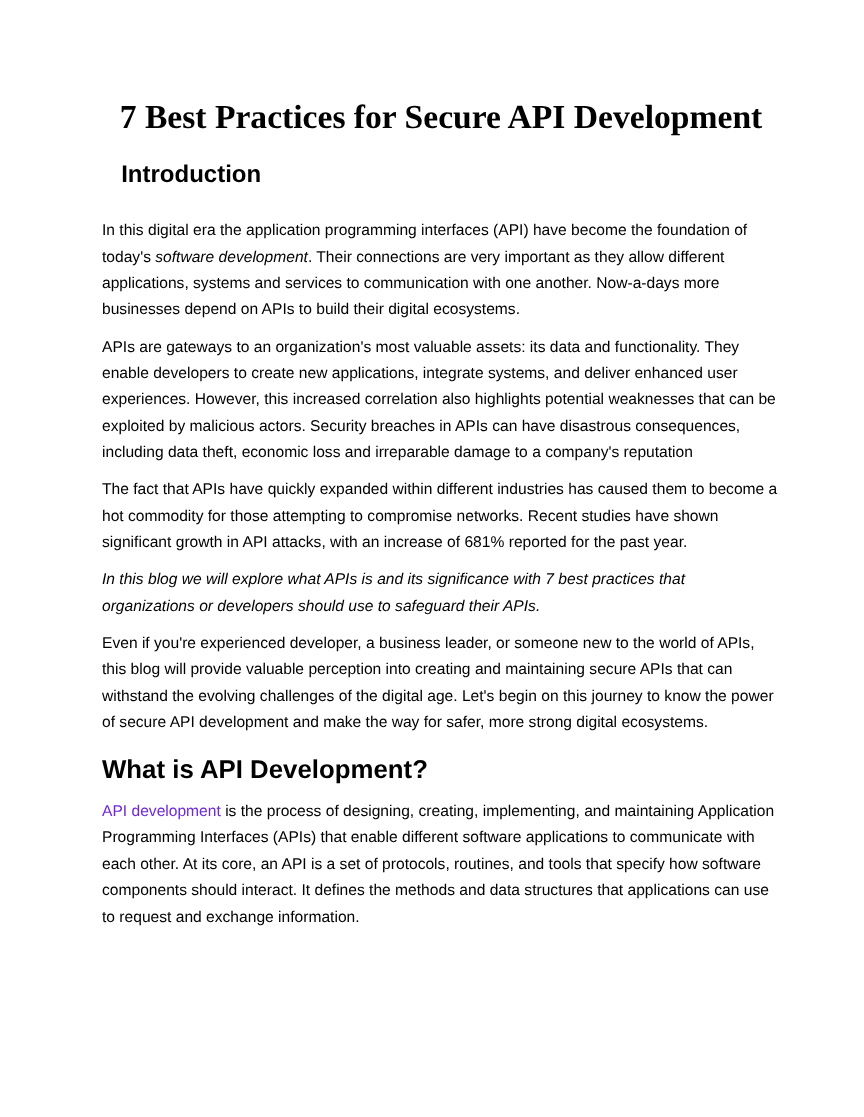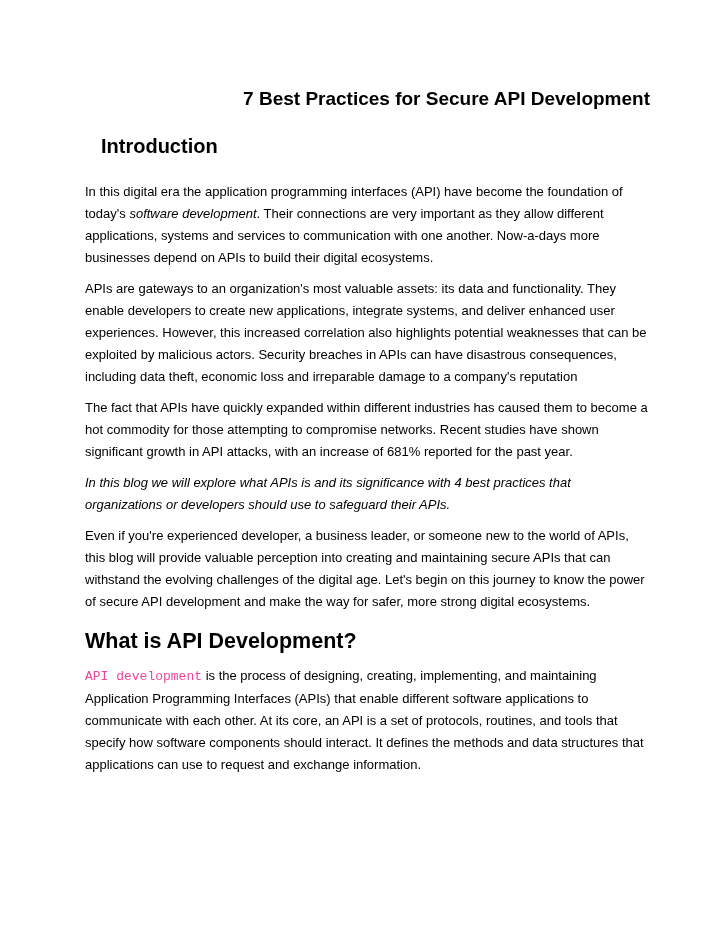--- a/index.html
+++ b/index.html
@@ -12,26 +12,27 @@
     width: 720px;
     height: 931px;
     box-sizing: border-box;
     padding: 82px 70px 0 85px;
     background: #ffffff;
     font-family: "Liberation Sans", "DejaVu Sans", sans-serif;
     color: #000000;
     overflow: hidden;
   }
   .doc-title {
-    font-size: 19px;
+    font-size: 28px;
     line-height: 34px;
     font-weight: 700;
-    text-align: right;
+    text-align: center;
     margin: 0 0 18px 0;
     color: #000000;
+    font-family: Liberation Serif, serif;
   }
   .h-intro {
     font-size: 20px;
     line-height: 24px;
     font-weight: 700;
     margin: 0 0 23px 16px;
     color: #000000;
   }
   .h-whatis {
     font-size: 21.5px;
@@ -46,43 +47,42 @@
     margin: 0 0 9px 0;
     color: #000000;
   }
   p.body-para.italic {
     font-style: italic;
   }
   .inline-italic {
     font-style: italic;
   }
   a.doc-link {
-    color: #ec4899;
+    color: #6d28d9;
     text-decoration: none;
     cursor: pointer;
-    font-family: Liberation Mono, monospace;
   }
 </style>
 </head>
 <body>
 
 <div class="doc-page">
 
   <h1 class="doc-title">7 Best Practices for Secure API Development</h1>
 
   <section>
     <h2 class="h-intro">Introduction</h2>
 
     <p class="body-para"><span>In this digital era the application programming interfaces (API) have become the foundation of today's </span><span class="inline-italic">software development</span><span>. Their connections are very important as they allow different applications, systems and services to communication with one another. Now-a-days more businesses depend on APIs to build their digital ecosystems.</span></p>
 
     <p class="body-para">APIs are gateways to an organization's most valuable assets: its data and functionality. They enable developers to create new applications, integrate systems, and deliver enhanced user experiences. However, this increased correlation also highlights potential weaknesses that can be exploited by malicious actors. Security breaches in APIs can have disastrous consequences, including data theft, economic loss and irreparable damage to a company's reputation</p>
 
     <p class="body-para">The fact that APIs have quickly expanded within different industries has caused them to become a hot commodity for those attempting to compromise networks. Recent studies have shown significant growth in API attacks, with an increase of 681% reported for the past year.</p>
 
-    <p class="body-para italic">In this blog we will explore what APIs is and its significance with 4 best practices that organizations or developers should use to safeguard their APIs.</p>
+    <p class="body-para italic">In this blog we will explore what APIs is and its significance with 7 best practices that organizations or developers should use to safeguard their APIs.</p>
 
     <p class="body-para">Even if you're experienced developer, a business leader, or someone new to the world of APIs, this blog will provide valuable perception into creating and maintaining secure APIs that can withstand the evolving challenges of the digital age. Let's begin on this journey to know the power of secure API development and make the way for safer, more strong digital ecosystems.</p>
   </section>
 
   <section>
     <h2 class="h-whatis">What is API Development?</h2>
 
     <p class="body-para"><a class="doc-link">API development</a><span> is the process of designing, creating, implementing, and maintaining Application Programming Interfaces (APIs) that enable different software applications to communicate with each other. At its core, an API is a set of protocols, routines, and tools that specify how software components should interact. It defines the methods and data structures that applications can use to request and exchange information.</span></p>
 
   </section>

